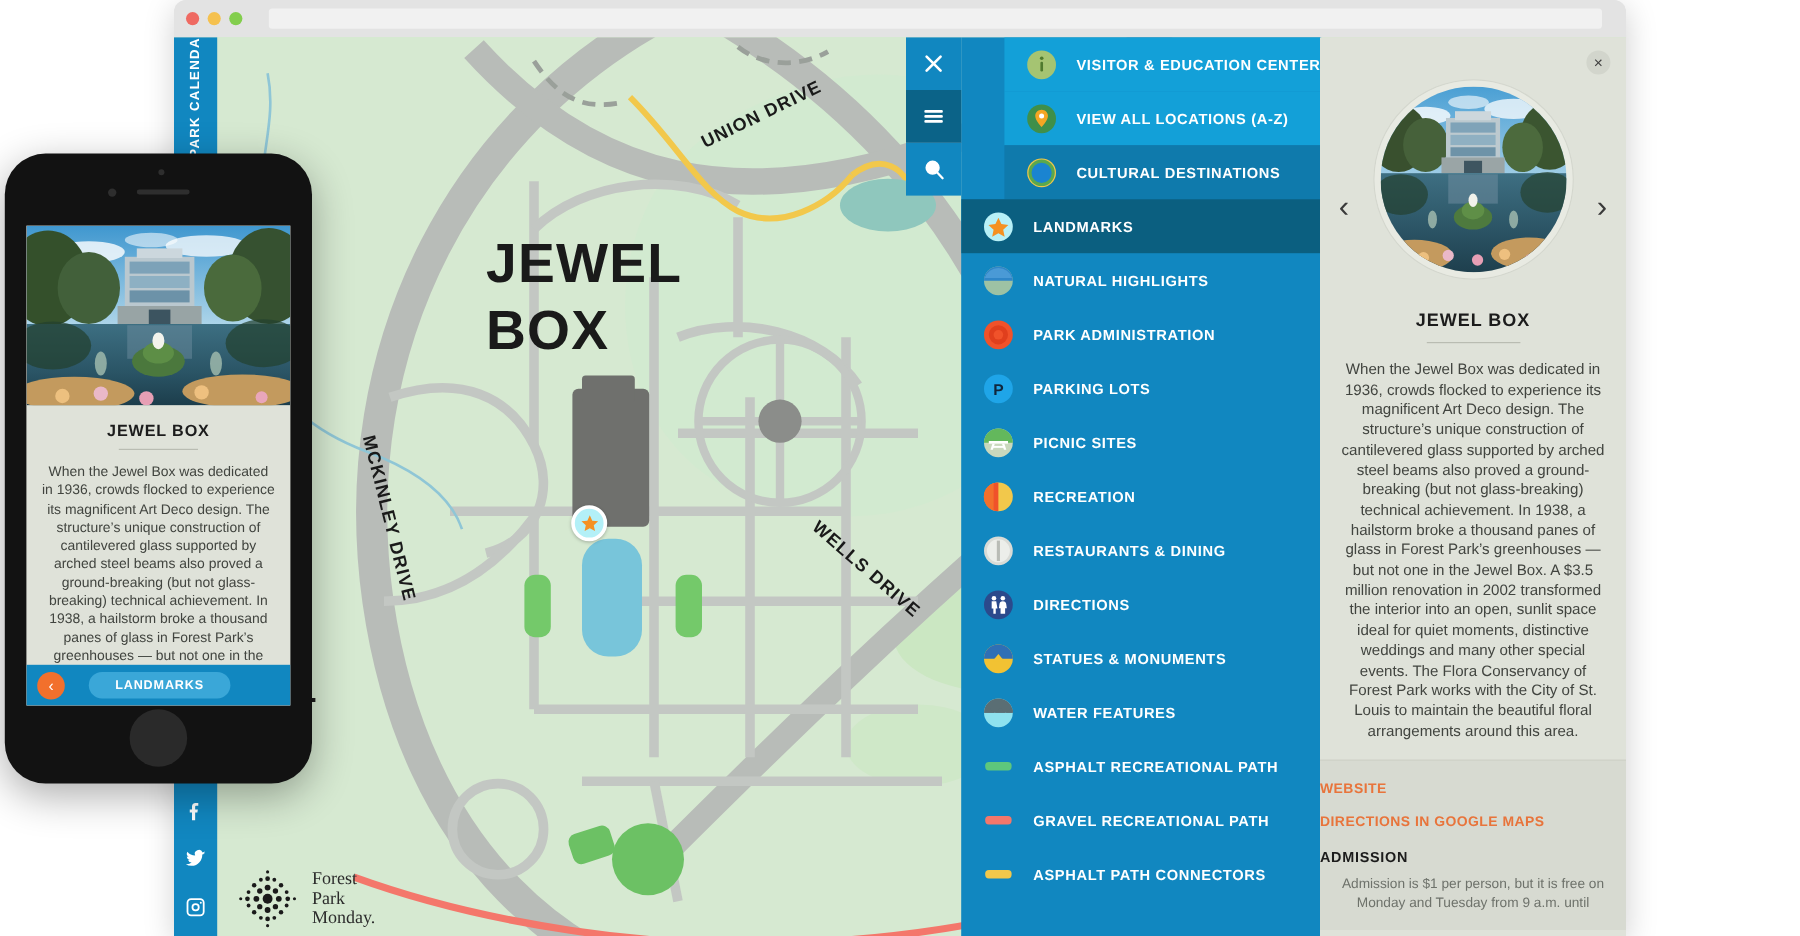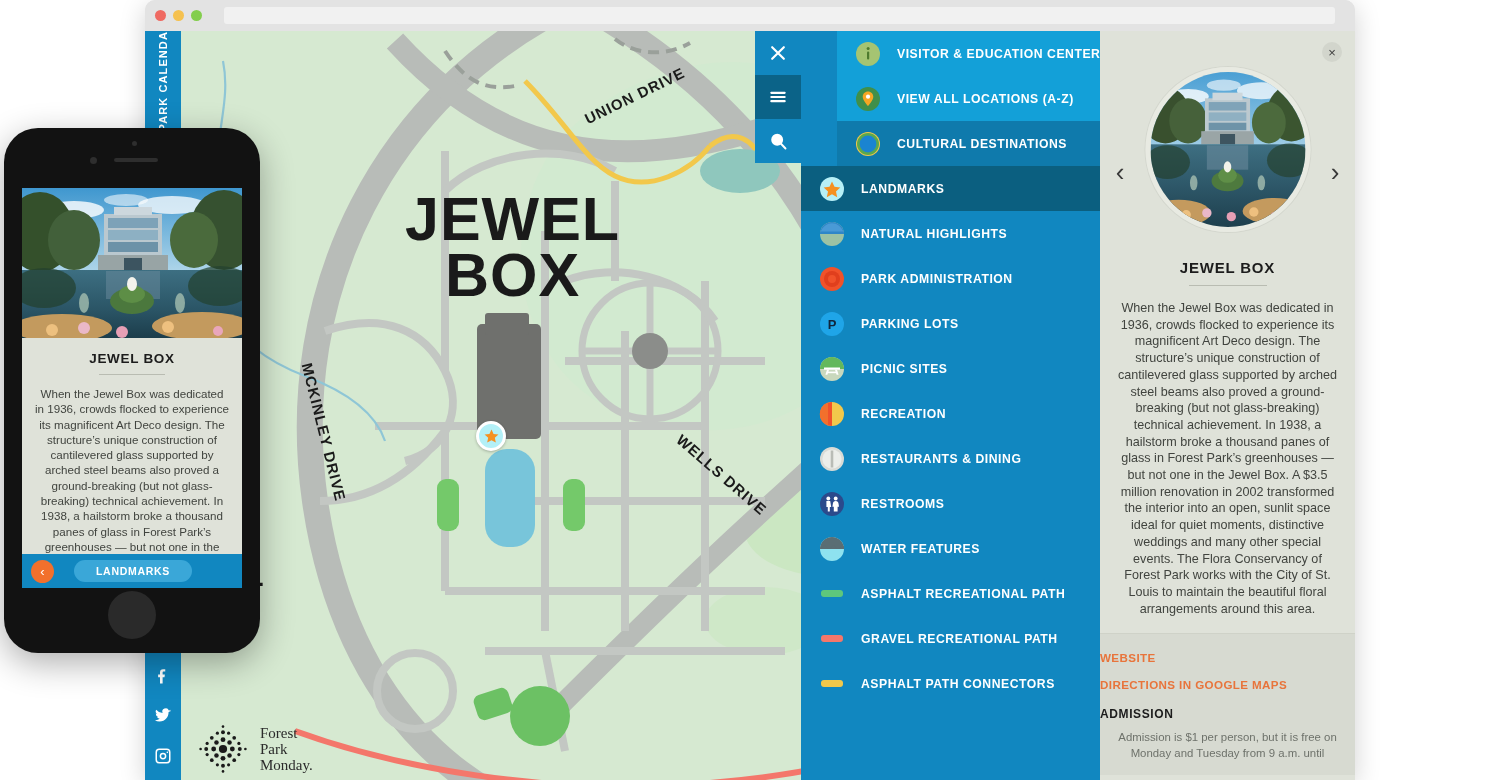--- a/index.html
+++ b/index.html
@@ -53,21 +53,21 @@
   .soc { width: 20px; height: 20px; color: #fff; display:flex; align-items:center; justify-content:center; }
   .soc svg { width: 18px; height: 18px; fill: #fff; }
 
   
   #map { position: absolute; left: 0; top: 0; width: 1210px; height: 749px; background: #d6e9d1; }
   #map svg { display: block; }
   .mlabel {
     position: absolute; font-family: "Liberation Sans", sans-serif;
     font-weight: bold; color: #1a1a1a; white-space: nowrap;
   }
-  #lbl-jewel { left: 260px; top: 160px; font-size: 61px; line-height: 56px; letter-spacing: 1px; text-align:center; }
+  #lbl-jewel { left: 260px; top: 160px; font-size: 46px; line-height: 56px; letter-spacing: 1px; text-align:left; }
   #lbl-union { left: 435px; top: 56px; font-size: 15px; letter-spacing: 1px; transform: rotate(-26deg); }
   #lbl-mckinley { left: 170px; top: 330px; font-size: 15px; letter-spacing: 1px; transform: rotate(76deg); transform-origin: left top; }
   #lbl-wells { left: 520px; top: 435px; font-size: 15px; letter-spacing: 1px; transform: rotate(41deg); }
   #lbl-nal { left: 55px; top: 528px; font-size: 30px; letter-spacing: 1px; }
 
   #map-pin {
     position: absolute; left: 331px; top: 390px; width: 30px; height: 30px;
     border-radius: 50%; background: #b3f0f7; border: 3px solid #fff;
     display: flex; align-items: center; justify-content: center;
     box-shadow: 0 1px 3px rgba(0,0,0,.25);
@@ -487,21 +487,31 @@
           <div class="menu-item">
             <div class="mi-icon">
               <svg viewBox="0 0 26 26">
                 <circle cx="13" cy="13" r="12" fill="#2b4a8c"></circle>
                 <circle cx="9.3" cy="7.5" r="1.9" fill="#fff"></circle>
                 <path d="M7.4 10h3.8l1 6h-1.4v4.5H8.8V16H7.4z" fill="#fff"></path>
                 <circle cx="16.7" cy="7.5" r="1.9" fill="#fff"></circle>
                 <path d="M16.7 10c1.9 0 2.6 1 2.8 2.4l.5 3.4h-1.4v4.7h-3.8v-4.7h-1.4l.5-3.4c.2-1.4.9-2.4 2.8-2.4z" fill="#fff"></path>
               </svg>
             </div>
-            <div class="menu-label">RESTROOMS</div>
+            <div class="menu-label">DIRECTIONS</div>
+          </div>
+          <div class="menu-item">
+            <div class="mi-icon">
+              <svg viewBox="0 0 26 26">
+                <circle cx="13" cy="13" r="12" fill="#f2c233"></circle>
+                <path d="M1 13a12 12 0 0 1 24 0z" fill="#2f6fb5"></path>
+                <path d="M13 9l5 6H8z" fill="#f2c233"></path>
+              </svg>
+            </div>
+            <div class="menu-label">STATUES &amp; MONUMENTS</div>
           </div>
           <div class="menu-item">
             <div class="mi-icon">
               <svg viewBox="0 0 26 26">
                 <circle cx="13" cy="13" r="12" fill="#8ee2ef"></circle>
                 <path d="M1 13a12 12 0 0 1 24 0z" fill="#5a6e74"></path>
                 <path d="M1 13l4.5-4 4.5 4 4.5-4 4.5 4 4.5-4 1.5 1.4V13z" fill="#5a6e74"></path>
                 <path d="M1.4 12.8l4.1-3.6 4.5 4 4.5-4 4.5 4 4.5-4 1.1 1v2.6H1.4z" fill="#8ee2ef" opacity="0"></path>
               </svg>
             </div>

